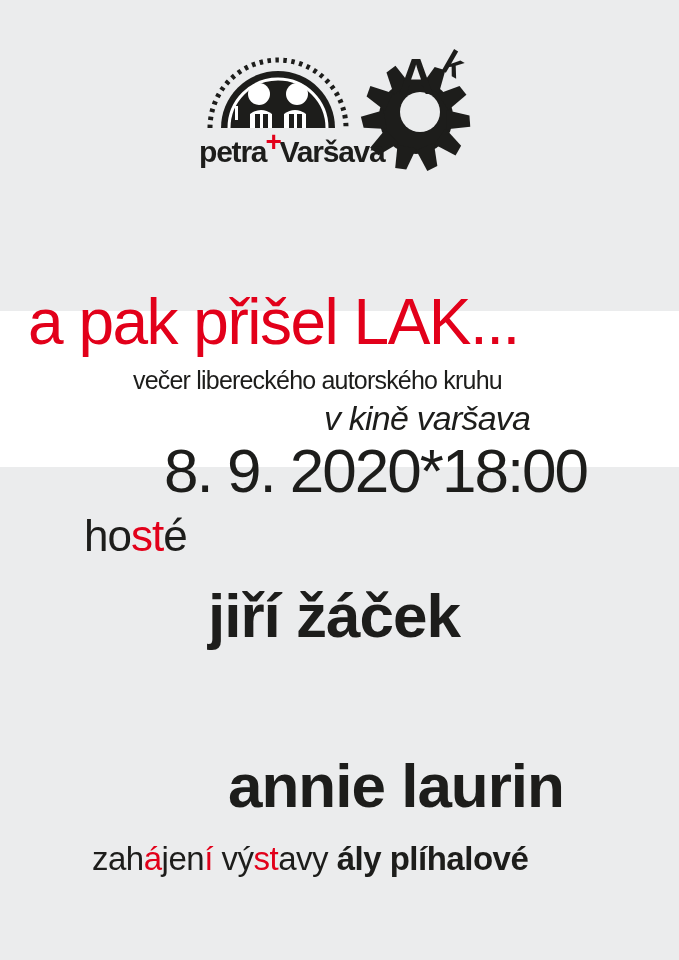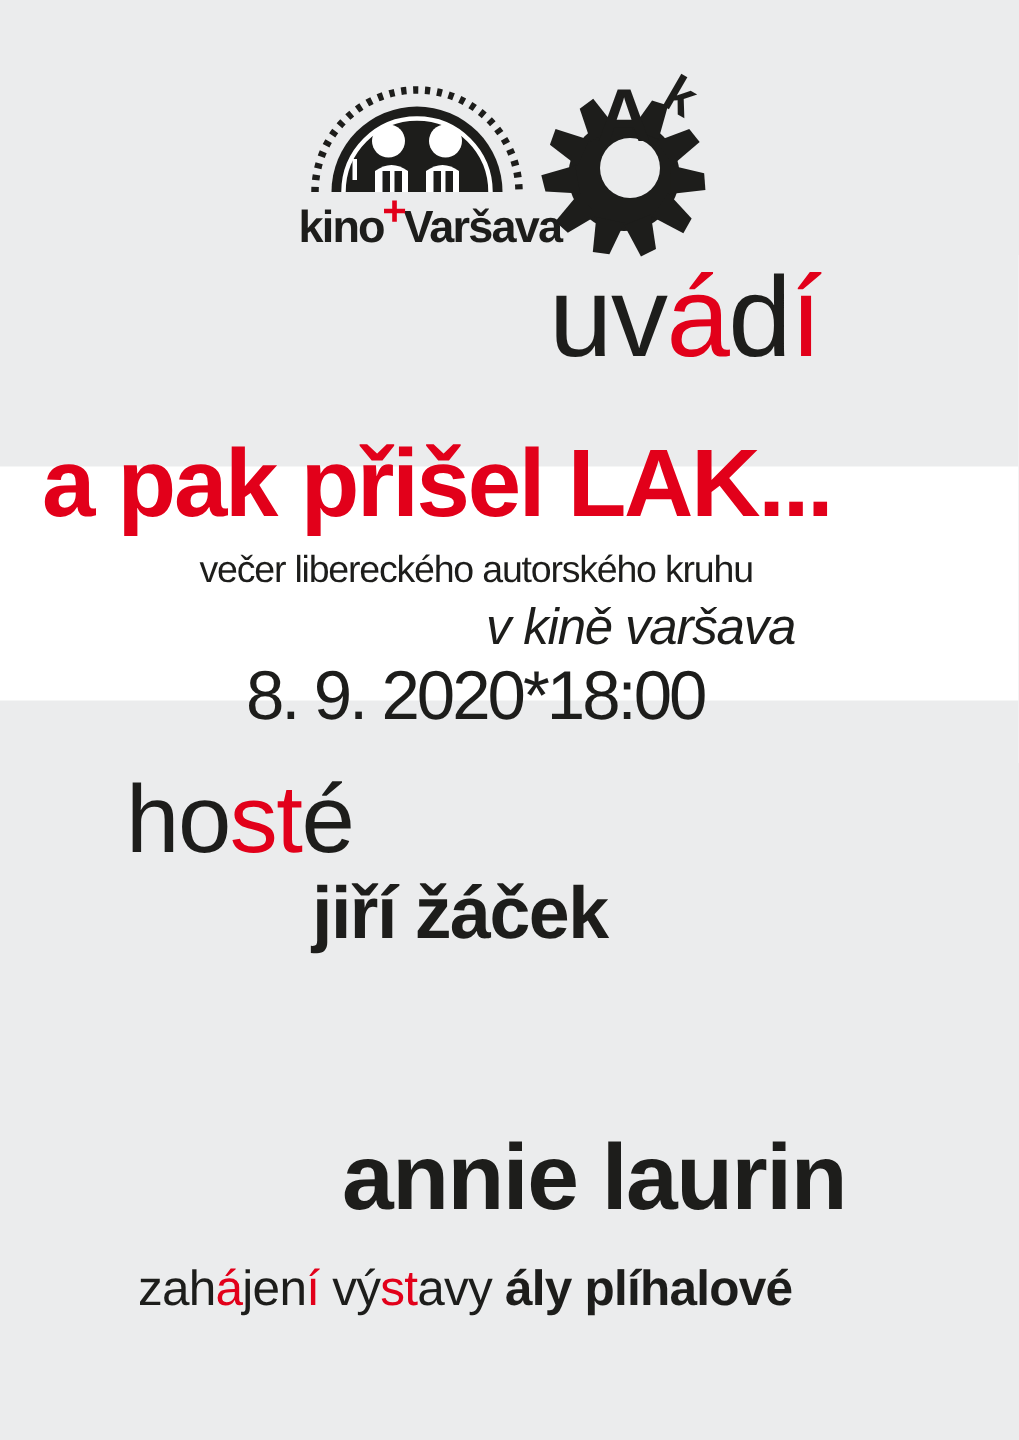--- a/index.html
+++ b/index.html
@@ -21,26 +21,26 @@
   .ink{color:#1d1d1b;}
   .bold{font-weight:700;}
 
   .arch-logo{left:198px;top:50px;width:160px;height:82px;}
   .gear-logo{left:358px;top:42px;width:120px;height:132px;}
 
   .kino-line{left:199px;top:137px;font-size:30px;font-weight:700;letter-spacing:-1.2px;}
   .kino-plus{position:relative;top:-11px;font-size:28px;font-weight:700;margin:0 -1px;}
 
   .uvadi{left:366px;top:174px;font-size:76px;letter-spacing:-1px;}
-  .title{left:28px;top:290px;font-size:64px;font-weight:700;letter-spacing:-1.5px;color:#e2001a;}
+  .title{left:28px;top:290px;font-size:64px;font-weight:400;letter-spacing:-1.5px;color:#e2001a;}
   .sub1{left:133px;top:368px;font-size:25px;letter-spacing:-0.8px;}
   .sub2{left:324px;top:401px;font-size:34px;letter-spacing:-0.8px;font-style:italic;}
-  .date{left:164px;top:440px;font-size:46px;letter-spacing:-2px;}
-  .hoste{left:84px;top:514px;font-size:64px;letter-spacing:-1px;}
-  .guest1{left:208px;top:585px;font-size:49px;font-weight:700;letter-spacing:-1px;}
+  .date{left:164px;top:440px;font-size:62px;letter-spacing:-2px;}
+  .hoste{left:84px;top:514px;font-size:44px;letter-spacing:-1px;}
+  .guest1{left:208px;top:585px;font-size:62px;font-weight:700;letter-spacing:-1px;}
   .guest2{left:163px;top:665px;font-size:62px;font-weight:700;letter-spacing:-1px;}
   .guest3{left:228px;top:755px;font-size:62px;font-weight:700;letter-spacing:-1px;}
   .footer-line{left:92px;top:842px;font-size:33px;letter-spacing:-0.5px;}
 </style>
 </head>
 <body>
 
 <div class="poster">
 
   <div class="band"></div>
@@ -72,23 +72,22 @@
       <polygon points="48,45 51,22 62,20 67,43" transform="rotate(232 58 75)"></polygon>
       <polygon points="48,45 51,22 62,20 67,43" transform="rotate(266 58 75)"></polygon>
       <polygon points="48,45 51,22 62,20 67,43" transform="rotate(300 58 75)"></polygon>
       <polygon points="48,45 51,22 62,20 67,43" transform="rotate(334 58 75)"></polygon>
     </g>
     <circle cx="62" cy="70" r="20" fill="#ebeced"></circle>
     <text x="58" y="52" text-anchor="middle" font-family="Liberation Sans, sans-serif" font-size="50" font-weight="700" fill="#1d1d1b">A</text>
     <text x="90" y="32" transform="rotate(30 90 32)" text-anchor="middle" font-family="Liberation Sans, sans-serif" font-size="34" font-weight="700" fill="#1d1d1b">k</text>
   </svg>
 
-  <div class="abs kino-line"><span class="ink">kino</span><span class="kino-plus red">+</span><span class="ink">Varšava</span></div>
+  <div class="abs kino-line"><span class="ink">petra</span><span class="kino-plus red">+</span><span class="ink">Varšava</span></div>
 
-  <div class="abs uvadi"><span class="ink">uv</span><span class="red">á</span><span class="ink">d</span><span class="red">í</span></div>
 
   <div class="abs title">a pak přišel LAK...</div>
 
   <div class="abs sub1">večer libereckého autorského kruhu</div>
   <div class="abs sub2">v kině varšava</div>
 
   <div class="abs date">8. 9. 2020*18:00</div>
 
   <div class="abs hoste"><span class="ink">ho</span><span class="red">st</span><span class="ink">é</span></div>
 

